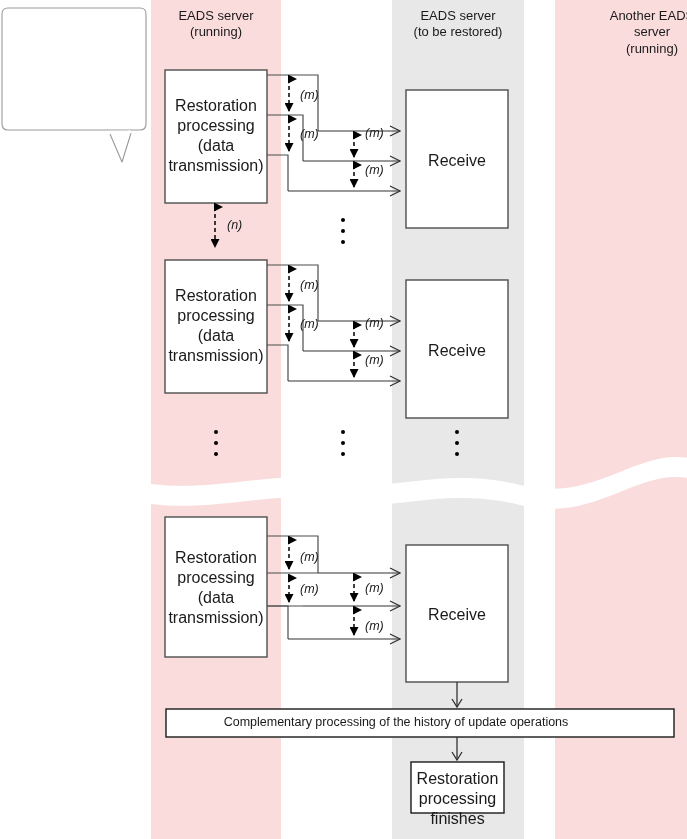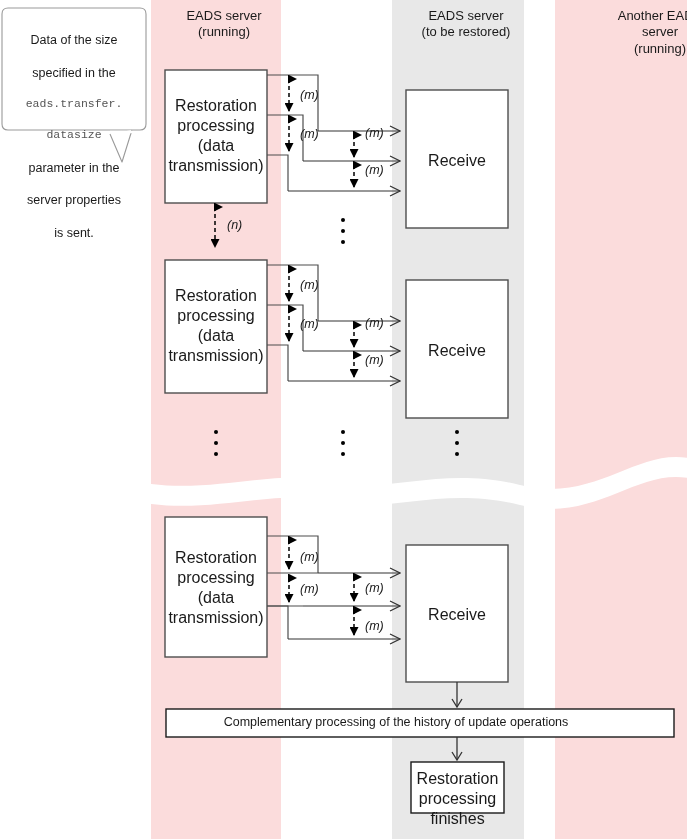--- a/index.html
+++ b/index.html
@@ -17,21 +17,21 @@
   .tlayer > *{pointer-events:auto;}
 
   .lbl{
     position:absolute;
     text-align:center;
     line-height:1.22;
     font-size:13px;
     color:#1a1a1a;
     white-space:pre-line;
   }
-  .hdr{font-size:13px;line-height:1.25;padding-left:8px;}
+  .hdr{font-size:13px;line-height:1.25;}
   .boxtxt{font-size:16px;line-height:1.25;}
   .mlab{font-size:12.5px;font-style:italic;text-align:left;}
   .callout-txt{font-size:12.5px;line-height:1.3;text-align:center;}
   .mono{font-family:"Liberation Mono", monospace;font-size:11.5px;color:#555555;}
   .barlabel{font-size:12.5px;}
   .dot{position:absolute;width:4px;height:4px;border-radius:50%;background:#000;}
 </style>
 </head>
 <body>
 
@@ -137,29 +137,20 @@
     <g>
       <path d="M457,682 V707" fill="none" stroke="#333" stroke-width="1.3" marker-end="url(#flowhead)"></path>
       <rect x="166" y="709" width="508" height="28" fill="#ffffff" stroke="#1a1a1a" stroke-width="1.4"></rect>
       <path d="M457,737 V760" fill="none" stroke="#333" stroke-width="1.3" marker-end="url(#flowhead)"></path>
       <rect x="411" y="762" width="93" height="51" fill="#ffffff" stroke="#1a1a1a" stroke-width="1.4"></rect>
     </g>
   </svg>
 
   <div class="tlayer">
 
-    <div class="lbl callout-txt" style="left:8px;top:16px;width:132px;">
-      <div>Data of the size</div>
-      <div>specified in the</div>
-      <div class="mono">eads.transfer.</div>
-      <div class="mono">datasize</div>
-      <div>parameter in the</div>
-      <div>server properties</div>
-      <div>is sent.</div>
-    </div>
 
     <div class="lbl hdr" style="left:151px;top:8px;width:130px;">EADS server
 (running)</div>
     <div class="lbl hdr" style="left:392px;top:8px;width:132px;">EADS server
 (to be restored)</div>
     <div class="lbl hdr" style="left:586px;top:8px;width:132px;">Another EADS
 server
 (running)</div>
 
     <div class="lbl boxtxt" style="left:165px;top:96px;width:102px;">Restoration

